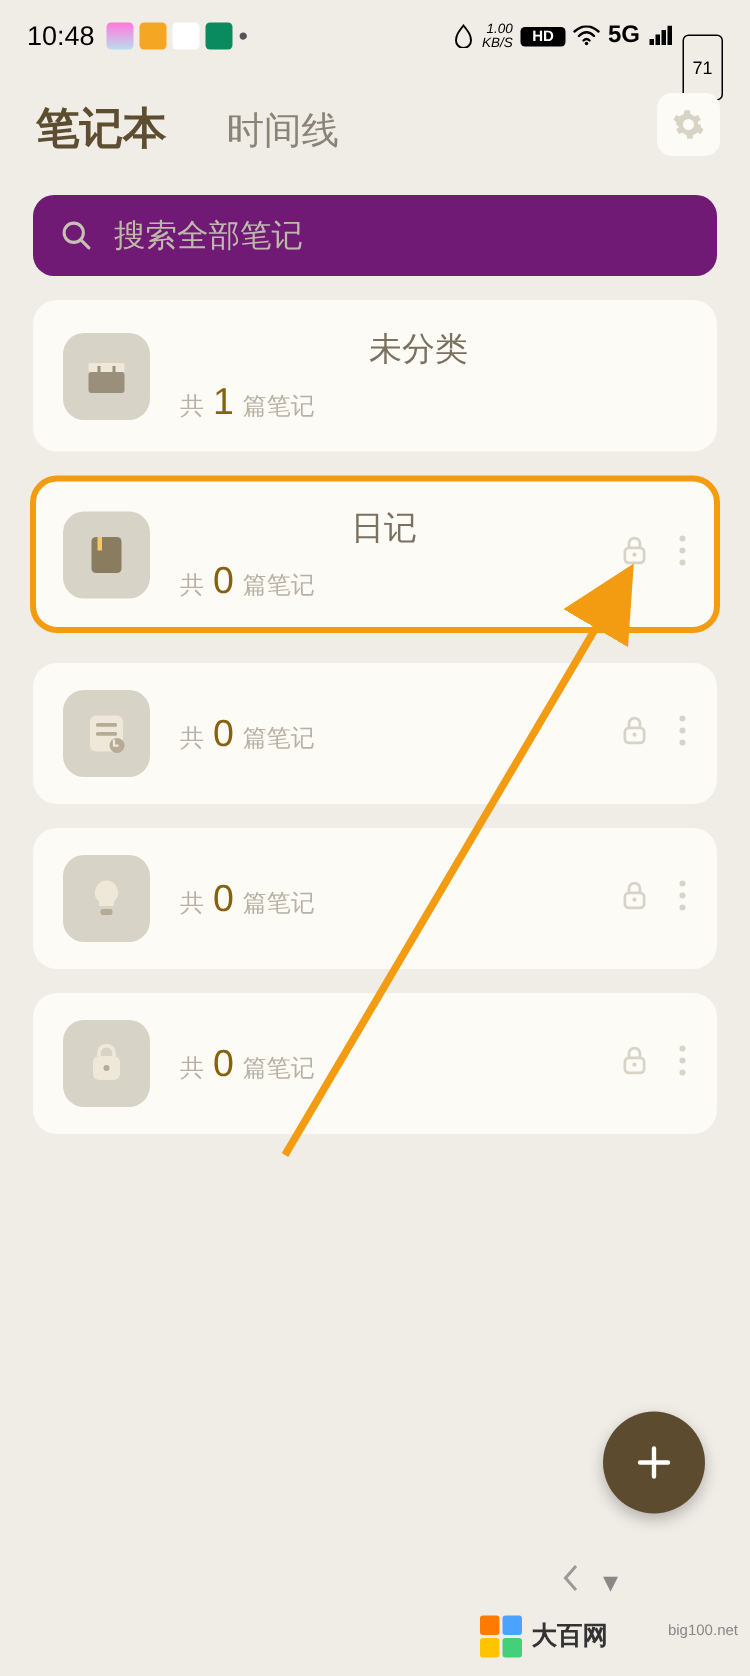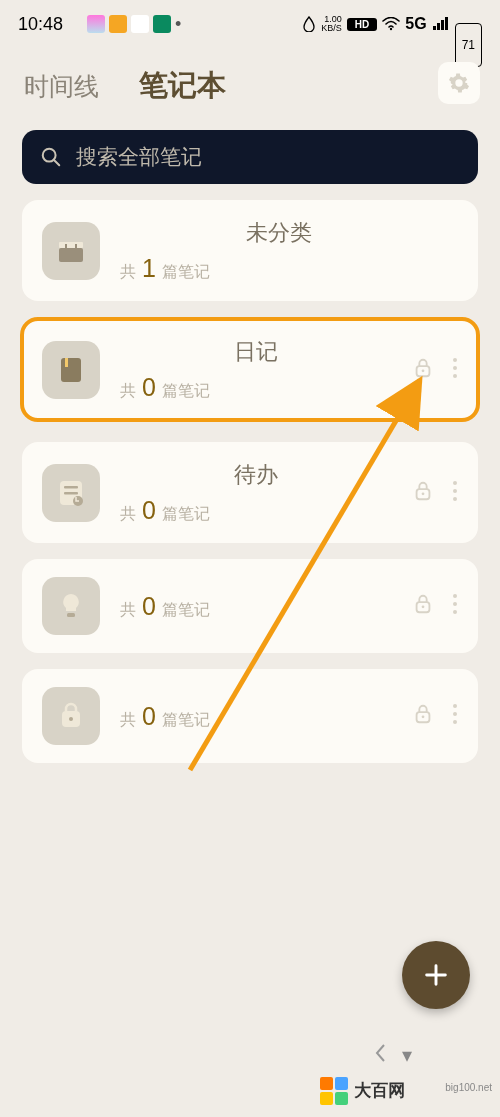--- a/index.html
+++ b/index.html
@@ -14,25 +14,25 @@
     .status-bar {
       height: 48px;
       display: flex;
       justify-content: space-between;
       align-items: center;
       padding: 0 18px;
       font-size: 18px;
       font-weight: 500;
       color: #000;
     }
-    .status-left { display: flex; align-items: center; gap: 24px; }
+    .status-left { display: flex; align-items: center; gap: 8px; }
     .status-icons { display: flex; gap: 4px; align-items: center; }
     .status-icon { width: 18px; height: 18px; border-radius: 3px; display: inline-block; }
     .status-right { display: flex; align-items: center; gap: 5px; font-size: 12px; }
-    .kbs { display: flex; flex-direction: column; line-height: 1; font-size: 9px; text-align: right; }
+    .kbs { display: flex; flex-direction: column; line-height: 1; font-size: 9px; text-align: right; font-style: italic; }
     .battery-box { border: 1.5px solid #000; border-radius: 4px; padding: 14px 6px; font-size: 12px; margin-top: 42px; }
     .hd-badge { background: #000; color: #fff; border-radius: 3px; padding: 1px 8px; font-size: 10px; font-weight: bold; }
     
     .tab-bar {
       display: flex;
       align-items: center;
       padding: 18px 24px 18px 24px;
       gap: 40px;
       position: relative;
     }
@@ -53,21 +53,21 @@
       height: 42px;
       background: #fdfbf6;
       border-radius: 10px;
       display: flex;
       align-items: center;
       justify-content: center;
     }
     
     .search-bar {
       margin: 6px 22px 16px 22px;
-      background: #0f172a;
+      background: #701a75;
       border-radius: 14px;
       height: 54px;
       display: flex;
       align-items: center;
       padding: 0 18px;
       gap: 14px;
     }
     .search-placeholder {
       color: #bfb9ac;
       font-size: 21px;
@@ -212,22 +212,22 @@
         <rect x="1" y="9" width="3" height="4" fill="#000"></rect>
         <rect x="5" y="6" width="3" height="7" fill="#000"></rect>
         <rect x="9" y="3" width="3" height="10" fill="#000"></rect>
         <rect x="13" y="0" width="3" height="13" fill="#000"></rect>
       </svg>
     <span class="battery-box">71</span>
   </div>
 </div>
 
 <div class="tab-bar">
+  <span class="tab active">笔记本</span>
   <span class="tab">时间线</span>
-  <span class="tab active">笔记本</span>
   <div class="gear-btn">
     <svg width="22" height="22" viewBox="0 0 24 24">
         <path fill="#d8d3c7" d="M12 8a4 4 0 1 0 0 8 4 4 0 0 0 0-8zm9 4c0 .6-.06 1.2-.17 1.76l2.12 1.65-2 3.46-2.5-1a9 9 0 0 1-3.05 1.77l-.38 2.66h-4l-.38-2.66a9 9 0 0 1-3.05-1.77l-2.5 1-2-3.46 2.12-1.65A9 9 0 0 1 3 12c0-.6.06-1.2.17-1.76L1.05 8.6l2-3.46 2.5 1a9 9 0 0 1 3.05-1.77L9 1.7h4l.38 2.66a9 9 0 0 1 3.05 1.77l2.5-1 2 3.46-2.12 1.65c.11.57.17 1.16.17 1.76z"></path>
       </svg>
   </div>
 </div>
 
 <div class="search-bar">
   <svg width="22" height="22" viewBox="0 0 24 24">
       <circle cx="10" cy="10" r="7" fill="none" stroke="#c9c2b4" stroke-width="2.2"></circle>
@@ -288,21 +288,20 @@
       <div class="card-icon">
         <svg width="34" height="34" viewBox="0 0 34 34">
           <rect x="6" y="5" width="22" height="24" rx="4" fill="#efe8d8"></rect>
           <rect x="10" y="10" width="14" height="2.5" rx="1" fill="#b5ab96"></rect>
           <rect x="10" y="16" width="14" height="2.5" rx="1" fill="#b5ab96"></rect>
           <circle cx="24" cy="25" r="5" fill="#b5ab96"></circle>
           <path d="M22 21 v4 h3" stroke="#efe8d8" stroke-width="1.5" fill="none"></path>
         </svg>
       </div>
       <div class="card-body">
-        <div class="card-title">待办</div>
         <div class="card-sub">
           <span>共</span>
           <span class="card-count">0</span>
           <span>篇笔记</span>
         </div>
       </div>
       <div class="card-actions">
         <span><svg width="22" height="22" viewBox="0 0 24 24">
             <rect x="5" y="10" width="14" height="11" rx="3" fill="none" stroke="#d8d3c7" stroke-width="2"></rect>
             <path d="M8 10 V7 a4 4 0 0 1 8 0 v3" fill="none" stroke="#d8d3c7" stroke-width="2"></path>

